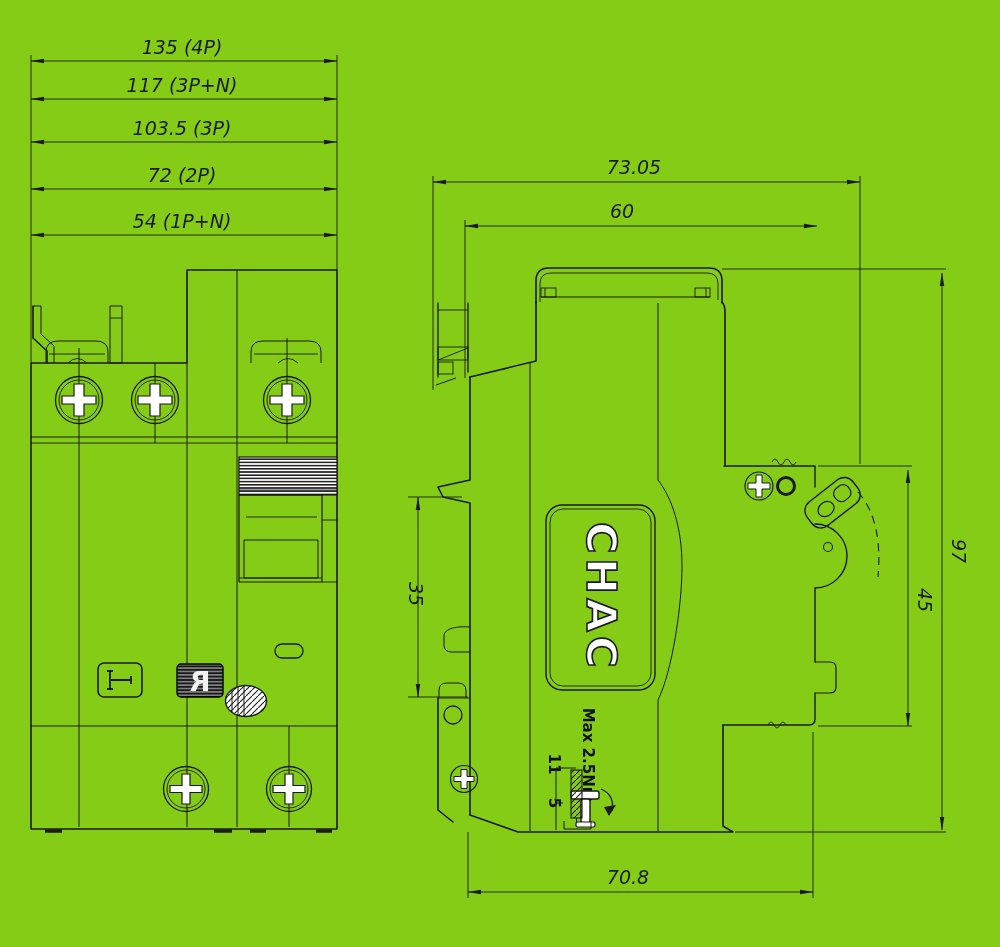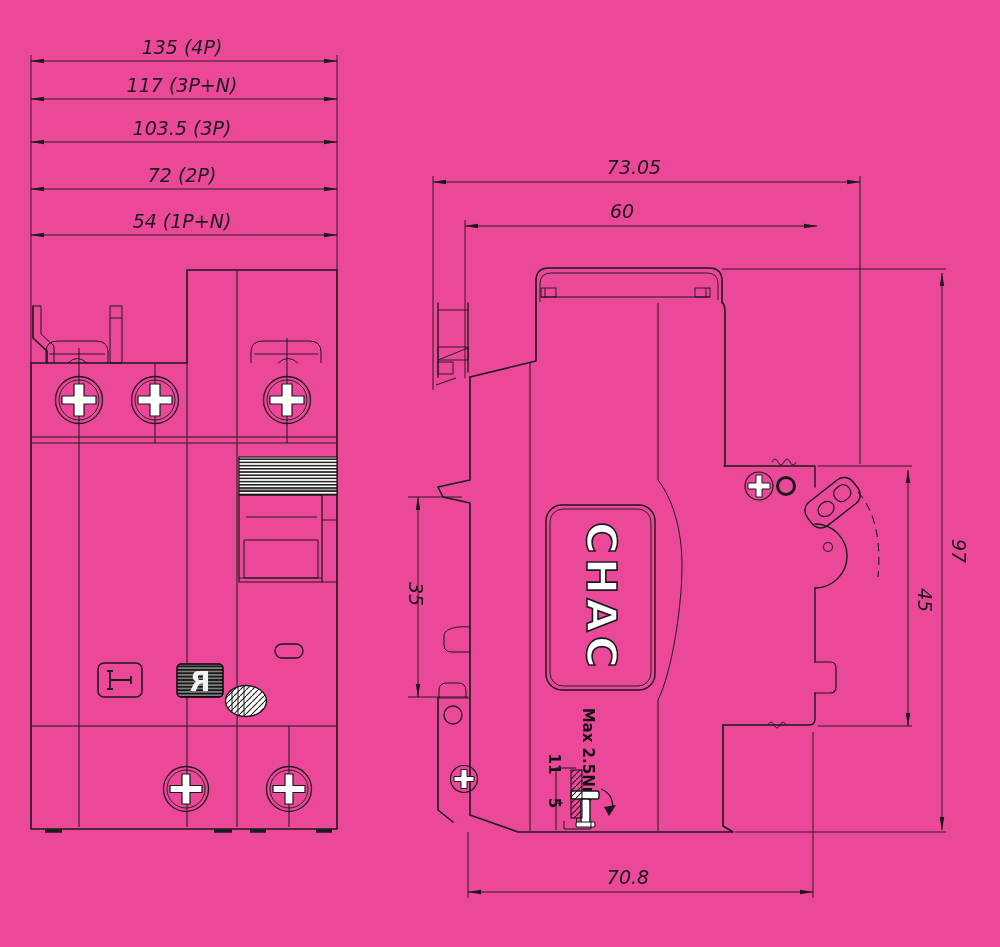--- a/index.html
+++ b/index.html
@@ -1,16 +1,16 @@
 <!DOCTYPE html>
 <html><head>
 <meta charset="utf-8">
 <style>
   html,body{margin:0;padding:0;background:#ffffff;}
-  #stage{width:1000px;height:947px;background:#ec4899;position:relative;overflow:hidden;}
+  #stage{width:1000px;height:947px;background:#84cc16;position:relative;overflow:hidden;}
   svg{display:block;}
   .dimtxt{font-family:"DejaVu Sans",sans-serif;font-style:italic;font-size:19px;fill:#1a1a1a;}
   .lbltxt{font-family:"DejaVu Sans",sans-serif;font-weight:bold;font-size:15px;fill:#111;}
   .brandtxt{font-family:"DejaVu Sans",sans-serif;font-weight:bold;font-size:41px;fill:#ffffff;stroke:#1a1a1a;stroke-width:1.6px;letter-spacing:4px;}
   .rlet{font-family:"DejaVu Sans",sans-serif;font-weight:bold;font-size:27px;fill:#f2f2f2;}
   .ol{stroke:#1a1a1a;fill:none;stroke-width:1.6;stroke-linejoin:round;stroke-linecap:round;}
   .il{stroke:#1a1a1a;fill:none;stroke-width:1.0;stroke-linejoin:round;}
   .tl{stroke:#1a1a1a;fill:none;stroke-width:0.9;}
   .dl{stroke:#1a1a1a;fill:none;stroke-width:0.9;}
 </style>

